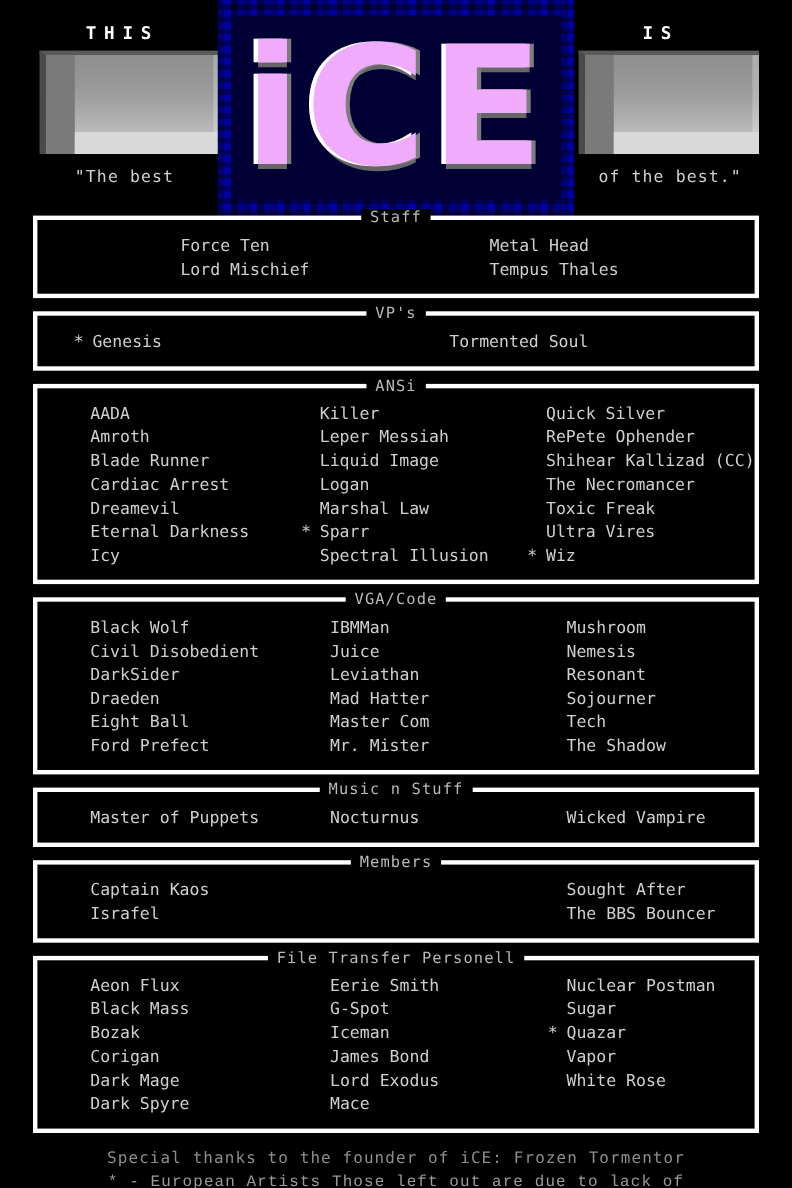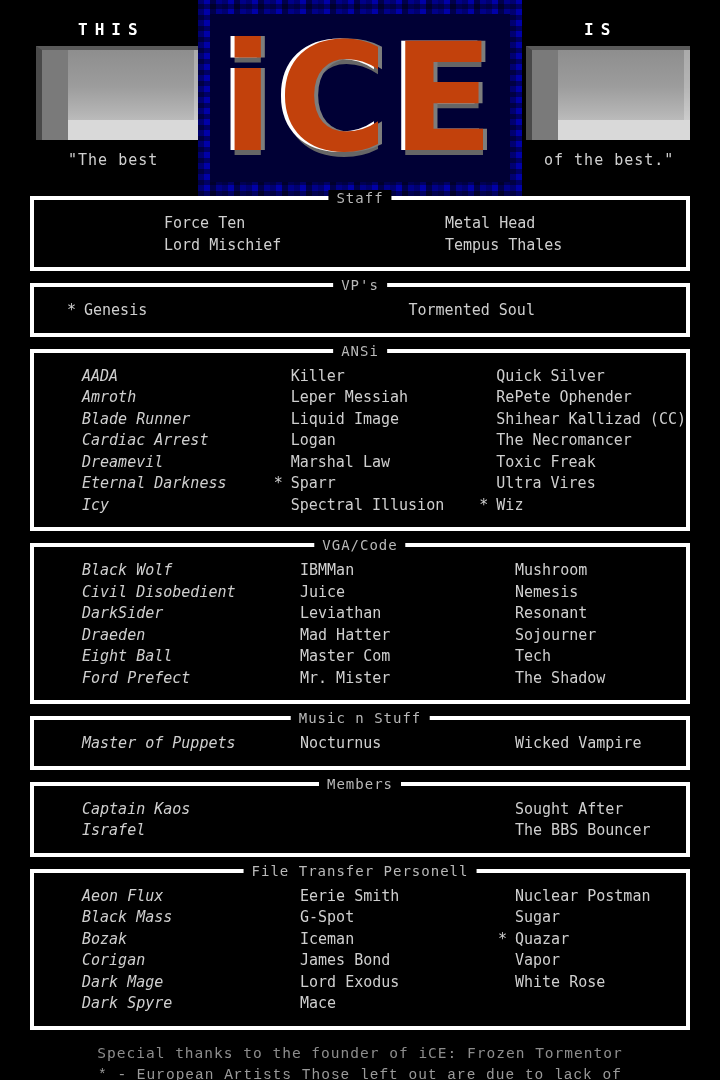--- a/index.html
+++ b/index.html
@@ -110,21 +110,21 @@
     width: 324px;
     height: 196px;
     display: flex;
     align-items: center;
     justify-content: center;
     font-family: "DejaVu Sans", sans-serif;
     font-size: 150px;
     font-weight: bold;
     letter-spacing: 4px;
     line-height: 1;
-    color: #c2410c;
+    color: #f0abfc;
     text-shadow:
       4px 0 0 #7d7d7d,
       -4px 0 0 #ffffff,
       0 5px 0 #666666;
   }
 
   
   .sections {
     position: relative;
     padding: 0 30px;
@@ -171,21 +171,21 @@
     color: #cfcfcf;
   }
 
   
   .cols.two .col:nth-child(1) { padding-left: 130px; }
   .cols.two .col:nth-child(2) { padding-left: 40px; }
 
   .cols.vps .col:nth-child(1) { padding-left: 50px; }
   .cols.vps .col:nth-child(2) { padding-left: 47px; }
 
-  .cols.three .col:nth-child(1) { padding-left: 48px; font-style: italic; }
+  .cols.three .col:nth-child(1) { padding-left: 48px; }
   .cols.three .col:nth-child(2) { padding-left: 47px; }
   .cols.three .col:nth-child(3) { padding-left: 44px; }
 
   
   .footer {
     text-align: center;
     font-size: 14.5px;
     line-height: 22px;
     color: #8d8d8d;
     letter-spacing: 1px;

